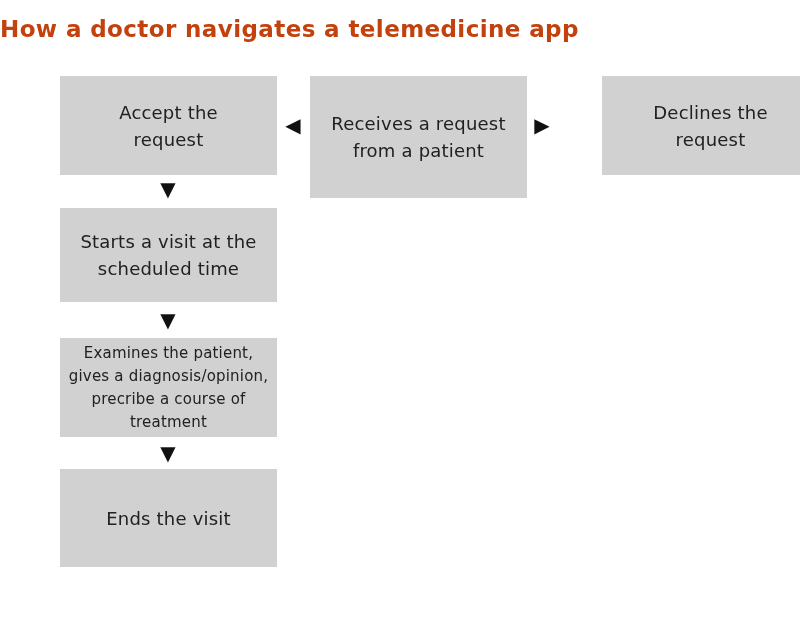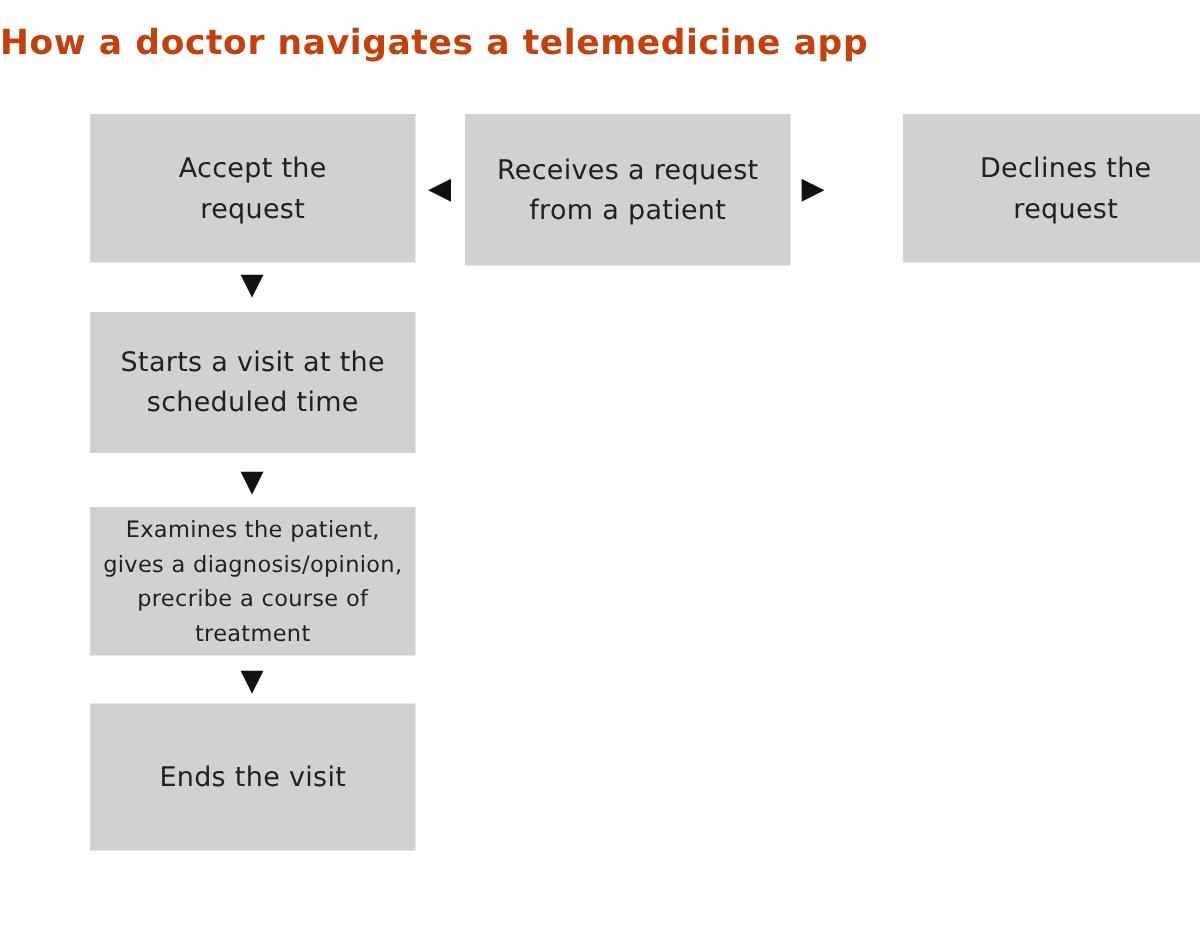--- a/index.html
+++ b/index.html
@@ -36,21 +36,21 @@
     white-space: pre-line;
     font-size: 18px;
     line-height: 27px;
     letter-spacing: 0.2px;
   }
   .node.small {
     font-size: 15px;
     line-height: 23px;
   }
   #node-accept   { left: 60px;  top: 76px;  width: 217px; height: 99px; }
-  #node-receives { left: 310px; top: 76px;  width: 217px; height: 101px; }
+  #node-receives { left: 310px; top: 76px;  width: 217px; height: 122px; }
   #node-declines { left: 558px; top: 76px;  width: 217px; height: 99px; margin-left: 44px; }
   #node-starts   { left: 60px;  top: 208px; width: 217px; height: 94px; }
   #node-examines { left: 60px;  top: 338px; width: 217px; height: 99px; }
   #node-ends     { left: 60px;  top: 469px; width: 217px; height: 98px; }
   .arrow {
     position: absolute;
     width: 30px;
     height: 24px;
     line-height: 24px;
     text-align: center;

